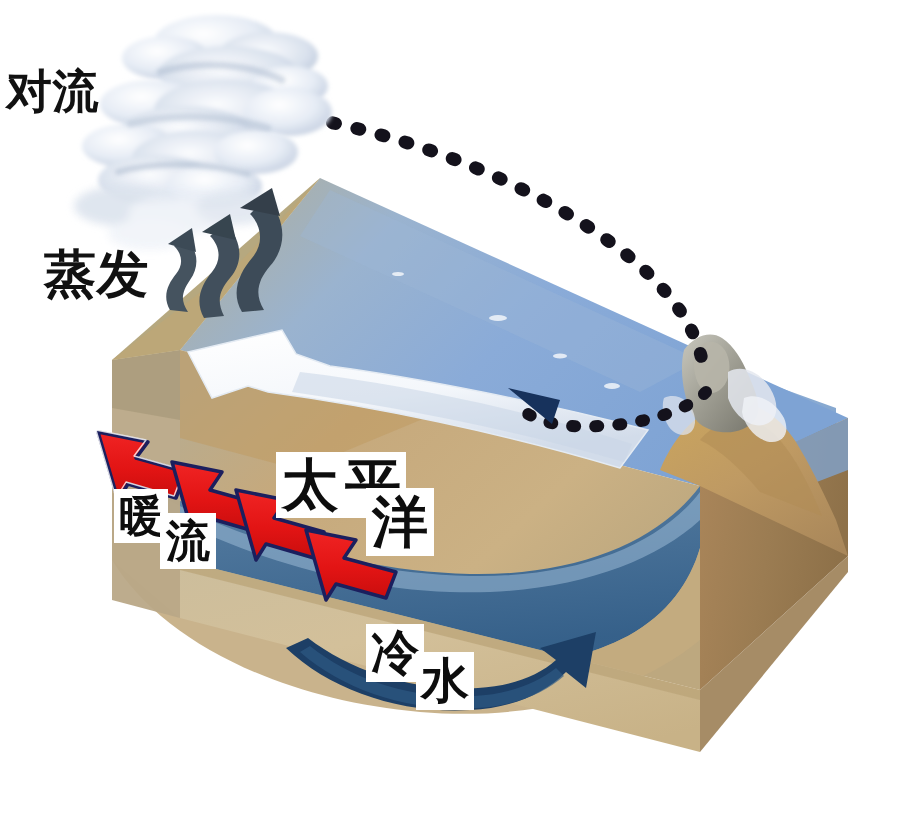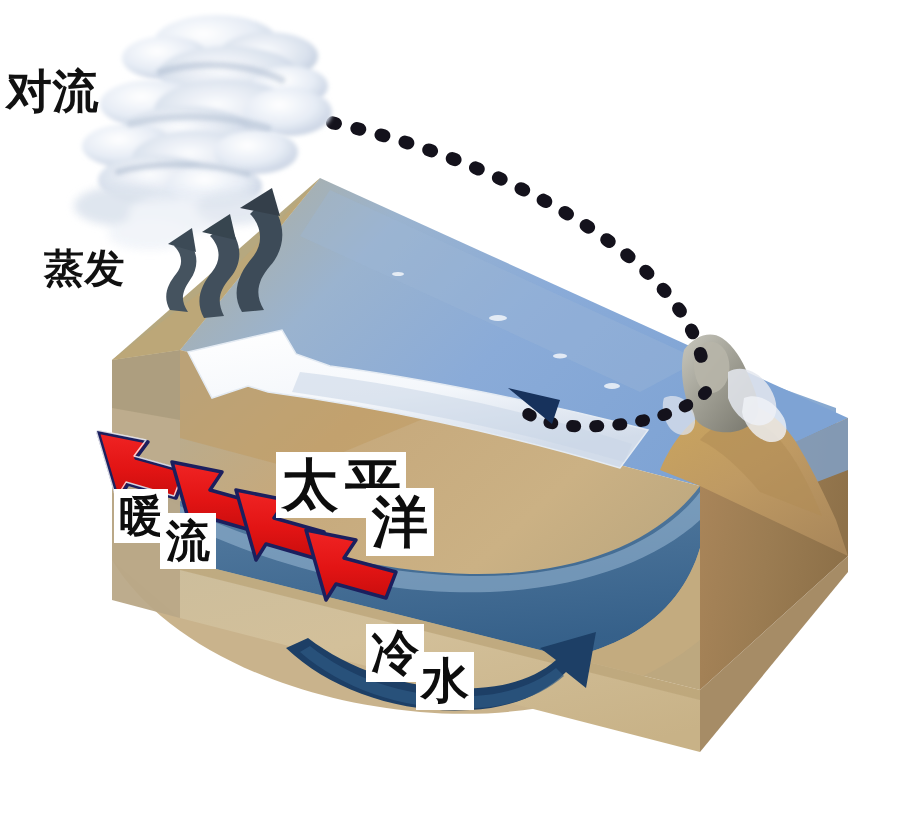--- a/index.html
+++ b/index.html
@@ -349,21 +349,21 @@
                L 556,668 C 536,684 508,694 474,696 C 414,700 352,680 310,646 Z" fill="#2e5a85" opacity="0.65"></path>
     </g>
 
     <path d="M 0,560 L 112,560 L 112,600 L 180,618 L 180,700 L 0,700 Z" fill="#ffffff" opacity="0.0"></path>
   </svg>
 
   <div class="label-layer">
 
     <div class="plain-label" style="left:6px; top:68px; font-size:46px;"><span>对流</span><br></div>
 
-    <div class="plain-label" style="left:44px; top:248px; font-size:40px;">蒸发</div>
+    <div class="plain-label" style="left:44px; top:248px; font-size:52px;">蒸发</div>
 
     <div class="boxed-group" style="left:0; top:0;">
       <div class="boxed-char" style="left:114px; top:489px; width:54px; height:54px; font-size:44px;">暖</div>
       <div class="boxed-char" style="left:160px; top:513px; width:56px; height:56px; font-size:44px;">流</div>
     </div>
 
     <div class="boxed-group" style="left:0; top:0;">
       <div class="boxed-char" style="left:276px; top:452px; width:68px; height:66px; font-size:56px;">太</div>
       <div class="boxed-char" style="left:340px; top:452px; width:66px; height:66px; font-size:56px;">平</div>
       <div class="boxed-char" style="left:366px; top:488px; width:68px; height:68px; font-size:56px;">洋</div>

